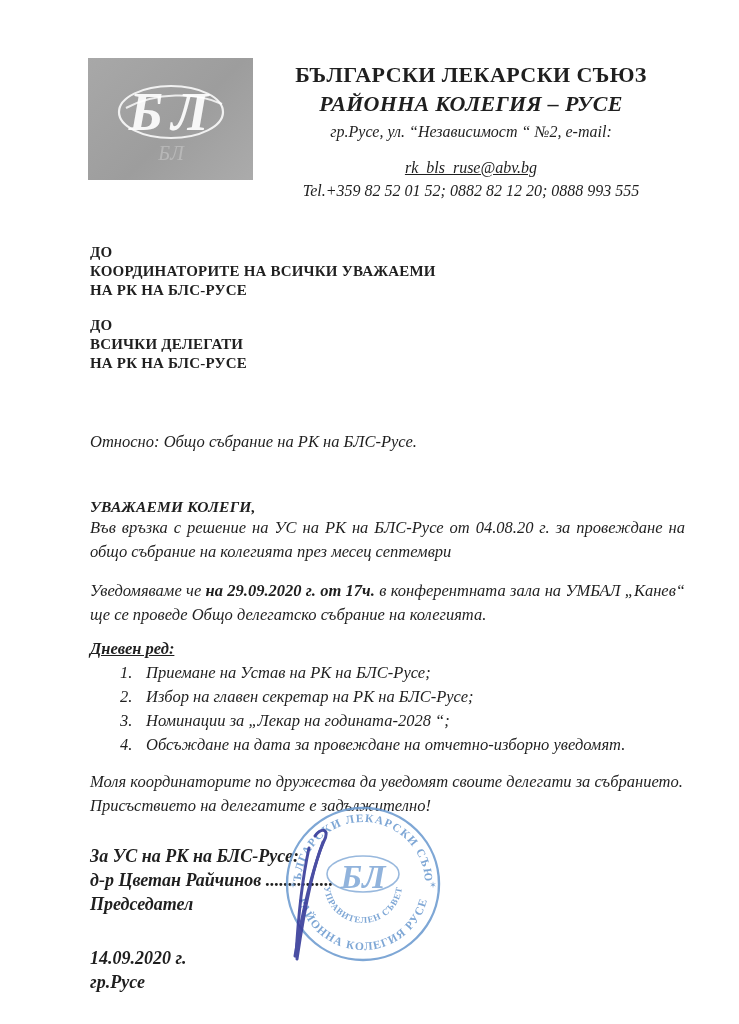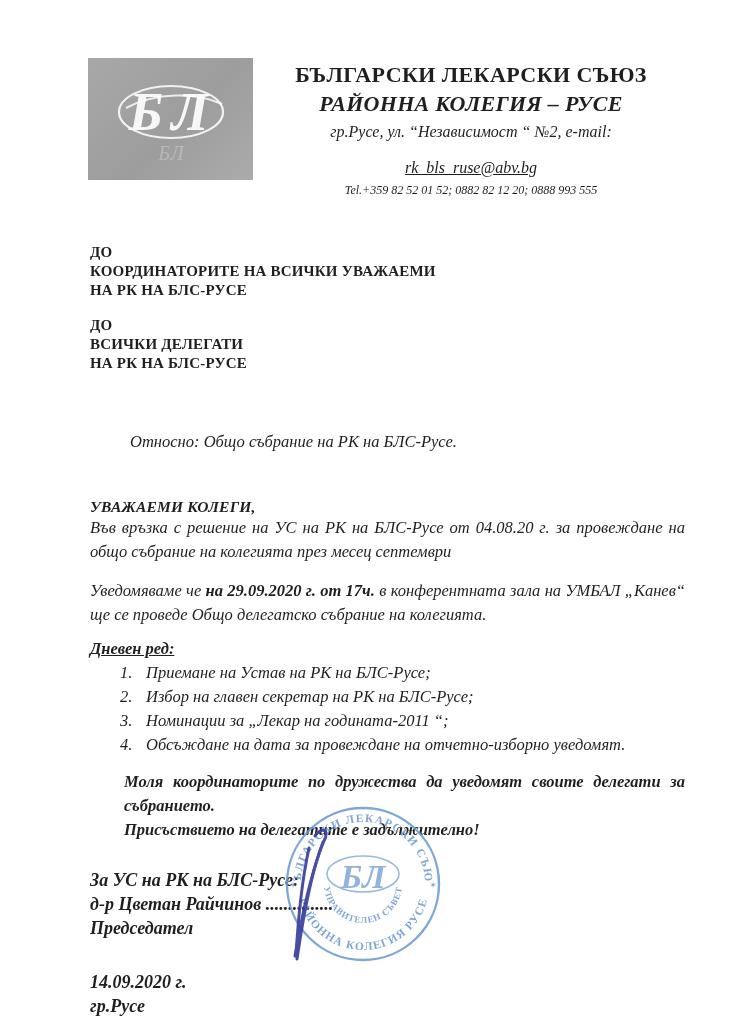--- a/index.html
+++ b/index.html
@@ -18,39 +18,39 @@
   .logo-box {
     width:165px; height:122px; flex:none;
     background:linear-gradient(135deg,#a8a8a8 0%,#9d9d9d 55%,#ababab 100%);
     display:flex; align-items:center; justify-content:center;
   }
   .header-center { flex:1; text-align:center; padding-top:4px; }
   .org-name { font-size:22px; font-weight:bold; letter-spacing:0.4px; line-height:26px; }
   .org-sub  { font-size:22px; font-weight:bold; font-style:italic; letter-spacing:0.3px; line-height:26px; margin-top:3px; }
   .addr     { font-size:16px; font-style:italic; margin-top:5px; line-height:19px; }
   .email    { font-size:16px; font-style:italic; text-decoration:underline; line-height:20px;margin-top:17px; }
-  .tel      { font-size:12px; font-style:italic; margin-top:2px; line-height:21px; }
+  .tel      { font-size:16px; font-style:italic; margin-top:2px; line-height:21px; }
   
   .content { margin:0 54px 0 90px; }
   .recipient-block { font-weight:bold; font-size:15px; line-height:19px; letter-spacing:0.2px; }
   .recipient-first  { margin-top:42px; }
   .recipient-second { margin-top:16px; }
-  .subject { margin-top:59px; font-style:italic; font-size:16.5px;margin-left:40px; }
+  .subject { margin-top:59px; font-style:italic; font-size:16.5px; }
   .salute  { margin-top:46px; font-weight:bold; font-style:italic; font-size:15.5px; letter-spacing:0.2px; }
   .para    { font-style:italic; font-size:16.5px; line-height:24px; text-align:justify; }
   .para-1  { }
   .para-2  { margin-top:15px; }
   .bold-inline { font-weight:bold; }
   .agenda-heading {
     margin-top:10px; font-weight:bold; font-style:italic;
     font-size:16.5px; line-height:24px; text-decoration:underline;
   }
   .agenda-item { display:flex; font-style:italic; font-size:16.5px; line-height:24px; }
   .agenda-num  { flex:none; width:26px; margin-left:30px; }
-  .closing { margin-top:13px; font-weight:bold; font-style:italic; font-size:16.5px; line-height:24px; text-align:justify;margin-left:34px; }
+  .closing { margin-top:13px; font-weight:normal; font-style:italic; font-size:16.5px; line-height:24px; text-align:justify; }
   .signature-block { position:relative; margin-top:26px; font-weight:bold; font-style:italic; font-size:18px; line-height:24px; z-index:1; }
   .sig-date-block  { margin-top:30px; }
   
   .stamp-overlay { position:absolute; left:268px; top:804px; width:200px; height:176px; z-index:2; pointer-events:none; }
 </style>
 </head>
 <body>
 
 <div class="page">
 
@@ -99,21 +99,21 @@
       <div class="agenda-item">
         <span class="agenda-num">1.</span>
         <span>Приемане на Устав на РК на БЛС-Русе;</span>
       </div>
       <div class="agenda-item">
         <span class="agenda-num">2.</span>
         <span>Избор на главен секретар на РК на БЛС-Русе;</span>
       </div>
       <div class="agenda-item">
         <span class="agenda-num">3.</span>
-        <span>Номинации за „Лекар на годината-2011 “;</span>
+        <span>Номинации за „Лекар на годината-2028 “;</span>
       </div>
       <div class="agenda-item">
         <span class="agenda-num">4.</span>
         <span>Обсъждане на дата за провеждане на отчетно-изборно уведомят.</span>
       </div>
     </div>
 
     <div class="closing">
       <div>Моля координаторите по дружества да уведомят своите делегати за събранието.</div>
       <div>Присъствието на делегатите е задължително!</div>

